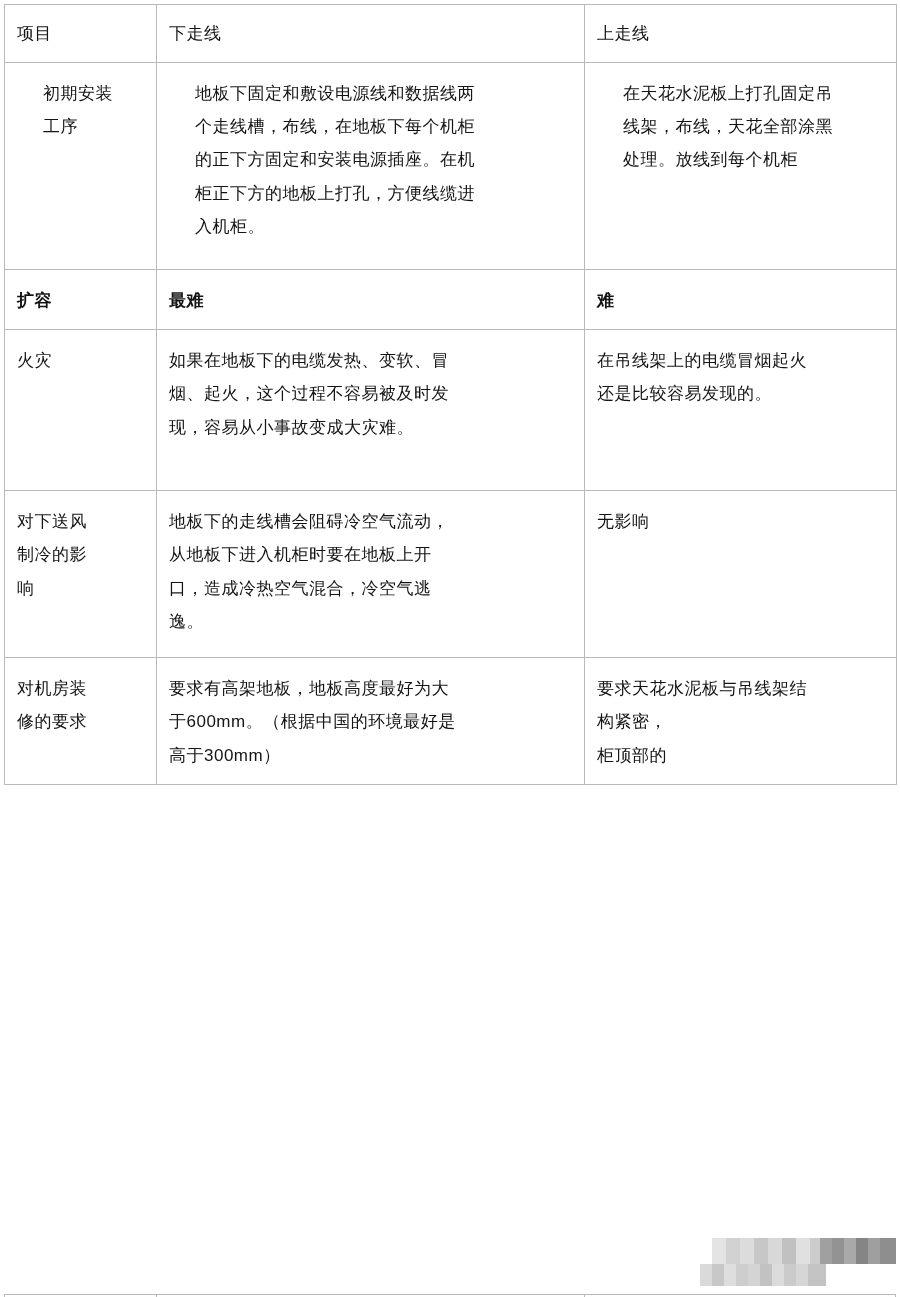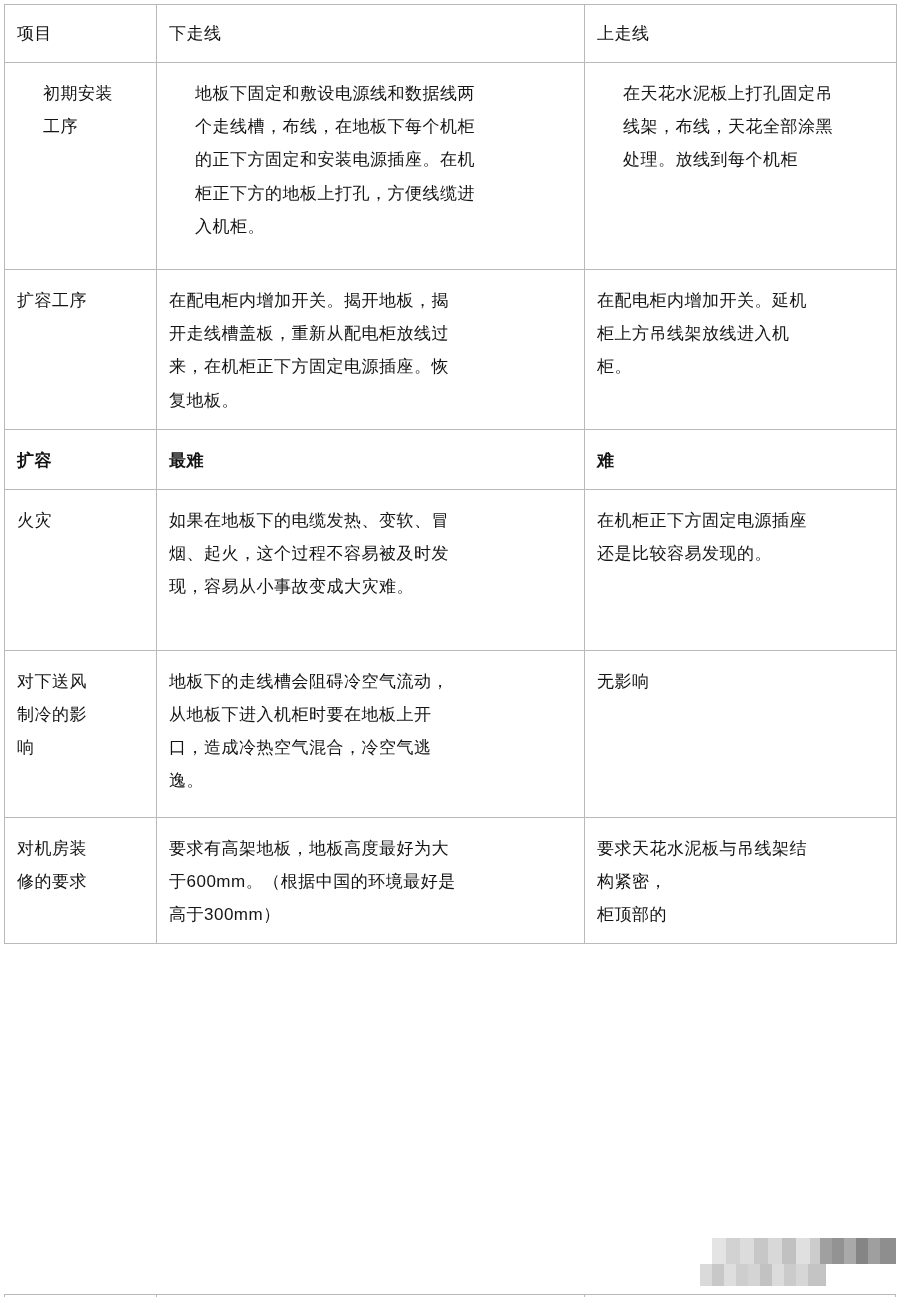--- a/index.html
+++ b/index.html
@@ -131,36 +131,20 @@
 的正下方固定和安装电源插座。在机
 柜正下方的地板上打孔，方便线缆进
 入机柜。</span>
           </td>
         <td>
             <span class="cell-text">在天花水泥板上打孔固定吊
 线架，布线，天花全部涂黑
 处理。放线到每个机柜</span>
           </td>
       </tr>
-      <tr class="r-3">
-        <td>
-            <span class="cell-text">扩容工序</span>
-          </td>
-        <td>
-            <span class="cell-text">在配电柜内增加开关。揭开地板，揭
-开走线槽盖板，重新从配电柜放线过
-来，在机柜正下方固定电源插座。恢
-复地板。</span>
-          </td>
-        <td>
-            <span class="cell-text">在配电柜内增加开关。延机
-柜上方吊线架放线进入机
-柜。</span>
-          </td>
-      </tr>
       <tr class="r-5">
         <td>
             <span class="cell-text">扩容</span>
           </td>
         <td>
             <span class="cell-text">最难</span>
           </td>
         <td>
             <span class="cell-text">难</span>
           </td>
@@ -168,21 +152,21 @@
       <tr class="r-6">
         <td>
             <span class="cell-text">火灾</span>
           </td>
         <td>
             <span class="cell-text">如果在地板下的电缆发热、变软、冒
 烟、起火，这个过程不容易被及时发
 现，容易从小事故变成大灾难。</span>
           </td>
         <td>
-            <span class="cell-text">在机柜正下方固定电源插座
+            <span class="cell-text">在吊线架上的电缆冒烟起火
 还是比较容易发现的。</span>
           </td>
       </tr>
       <tr class="r-9">
         <td>
             <span class="cell-text">对下送风
 制冷的影
 响</span>
           </td>
         <td>

